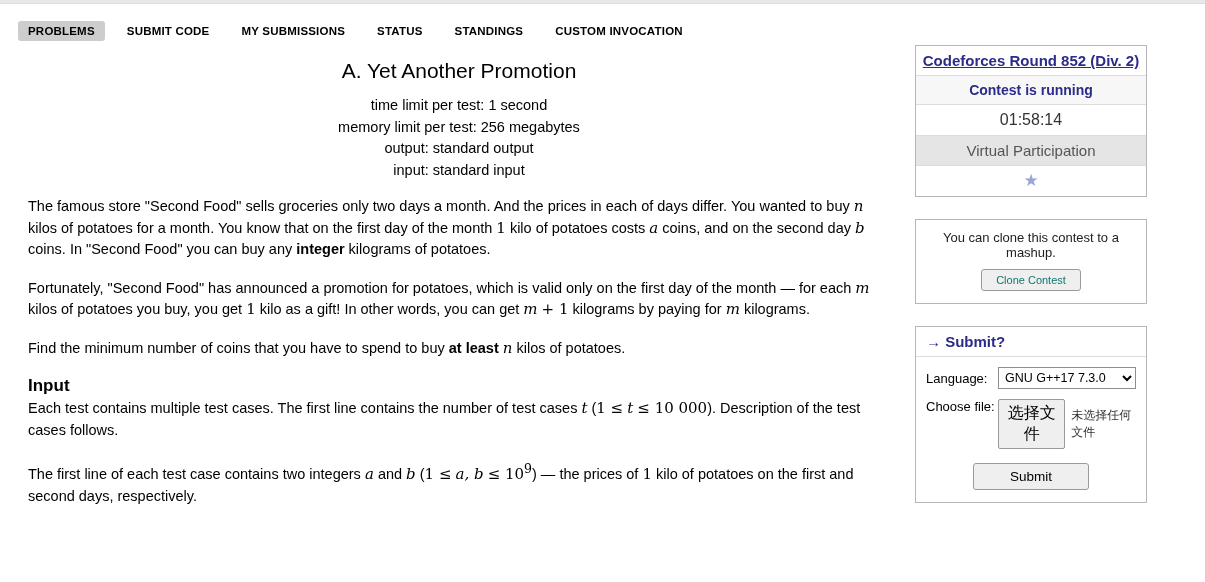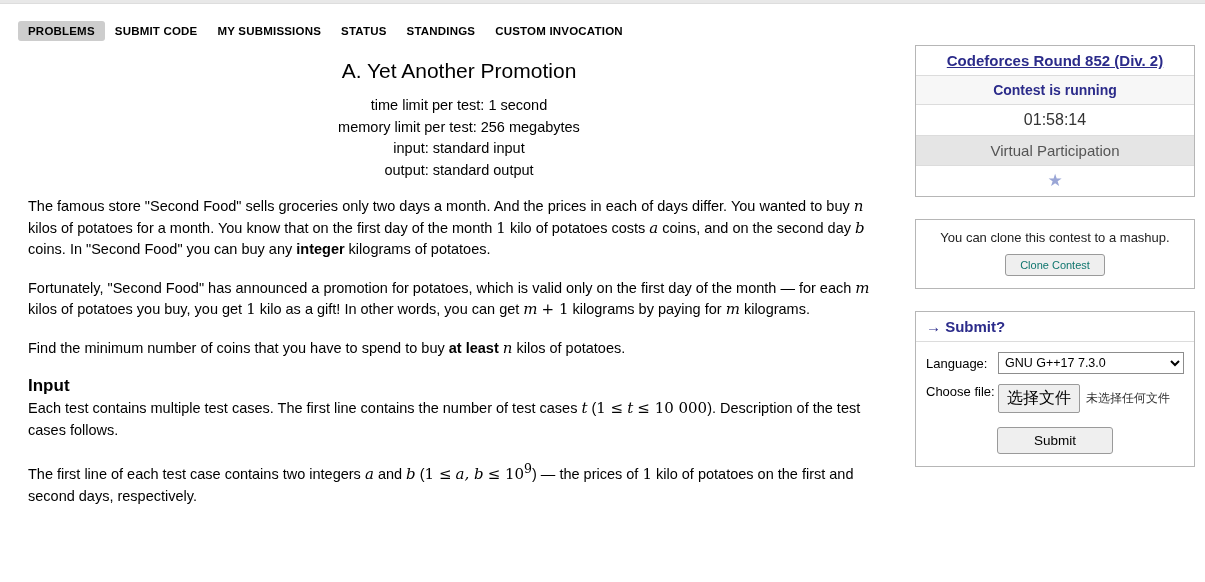--- a/index.html
+++ b/index.html
@@ -24,21 +24,21 @@
     background: #e8e8e8;
     border-bottom: 1px solid #dddddd;
   }
   
   .nav {
     position: absolute;
     top: 21px;
     left: 18px;
     display: flex;
     align-items: center;
-    gap: 0px;
+    gap: 12px;
   }
   .nav-item {
     font-size: 11.5px;
     font-weight: bold;
     letter-spacing: 0.2px;
     color: #000000;
     padding: 4px 10px;
     text-decoration: none;
     white-space: nowrap;
   }
@@ -82,21 +82,21 @@
     margin: 14px 0 2px 0;
   }
   .m { font-family: "DejaVu Serif", serif; font-style: italic; font-size: 15px; }
   .mn { font-family: "DejaVu Serif", serif; font-style: normal; font-size: 15px; }
   b.tight { font-weight: bold; }
   
   .side {
     position: absolute;
     top: 45px;
     left: 915px;
-    width: 280px;
+    width: 232px;
   }
   .box {
     border: 1px solid #b6b6b6;
     background: #ffffff;
     margin-bottom: 22px;
   }
   .box .row {
     border-bottom: 1px solid #dcdcdc;
     text-align: center;
     padding: 6px 4px;
@@ -214,22 +214,22 @@
     <a class="nav-item">STANDINGS</a>
     <a class="nav-item">CUSTOM INVOCATION</a>
   </div>
 
   <div class="content">
     <div class="problem-title">A. Yet Another Promotion</div>
 
     <div class="limits">
       <div>time limit per test: 1 second</div>
       <div>memory limit per test: 256 megabytes</div>
+      <div>output: standard output</div>
       <div>input: standard input</div>
-      <div>output: standard output</div>
     </div>
 
     <p class="para">The famous store "Second Food" sells groceries only two days a month. And the prices in each of days differ. You wanted to buy <span class="m">n</span> kilos of potatoes for a month. You know that on the first day of the month <span class="mn">1</span> kilo of potatoes costs <span class="m">a</span> coins, and on the second day <span class="m">b</span> coins. In "Second Food" you can buy any <b class="tight">integer</b> kilograms of potatoes.</p>
 
     <p class="para">Fortunately, "Second Food" has announced a promotion for potatoes, which is valid only on the first day of the month — for each <span class="m">m</span> kilos of potatoes you buy, you get <span class="mn">1</span> kilo as a gift! In other words, you can get <span class="m">m</span> <span class="mn">+ 1</span> kilograms by paying for <span class="m">m</span> kilograms.</p>
 
     <p class="para">Find the minimum number of coins that you have to spend to buy <b class="tight">at least</b> <span class="m">n</span> kilos of potatoes.</p>
 
     <div class="sec-head">Input</div>
     <p class="para">Each test contains multiple test cases. The first line contains the number of test cases <span class="m">t</span> (<span class="mn">1 ≤</span> <span class="m">t</span> <span class="mn">≤ 10 000</span>). Description of the test cases follows.</p>

